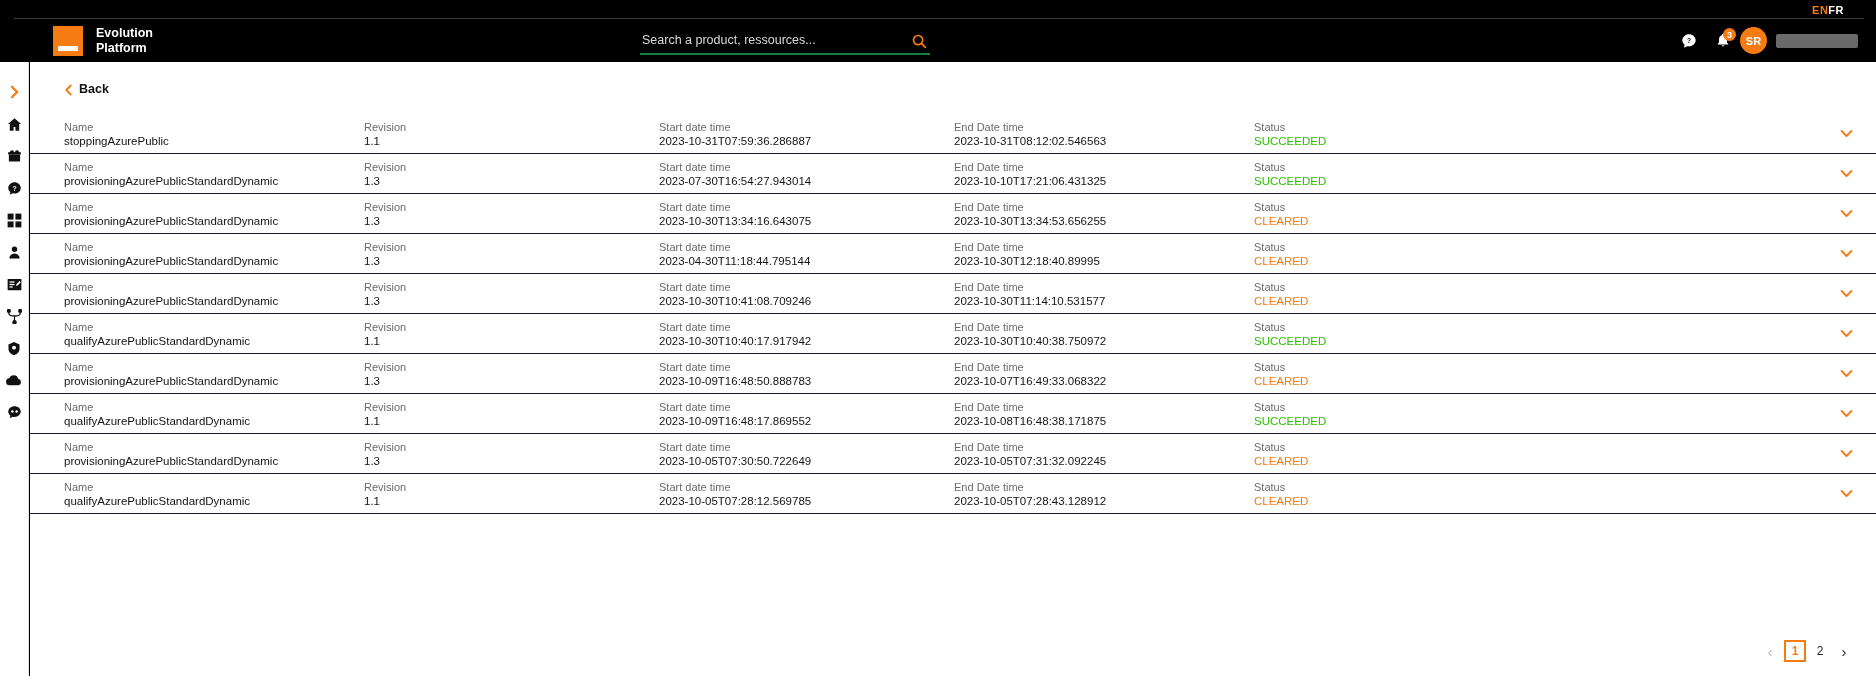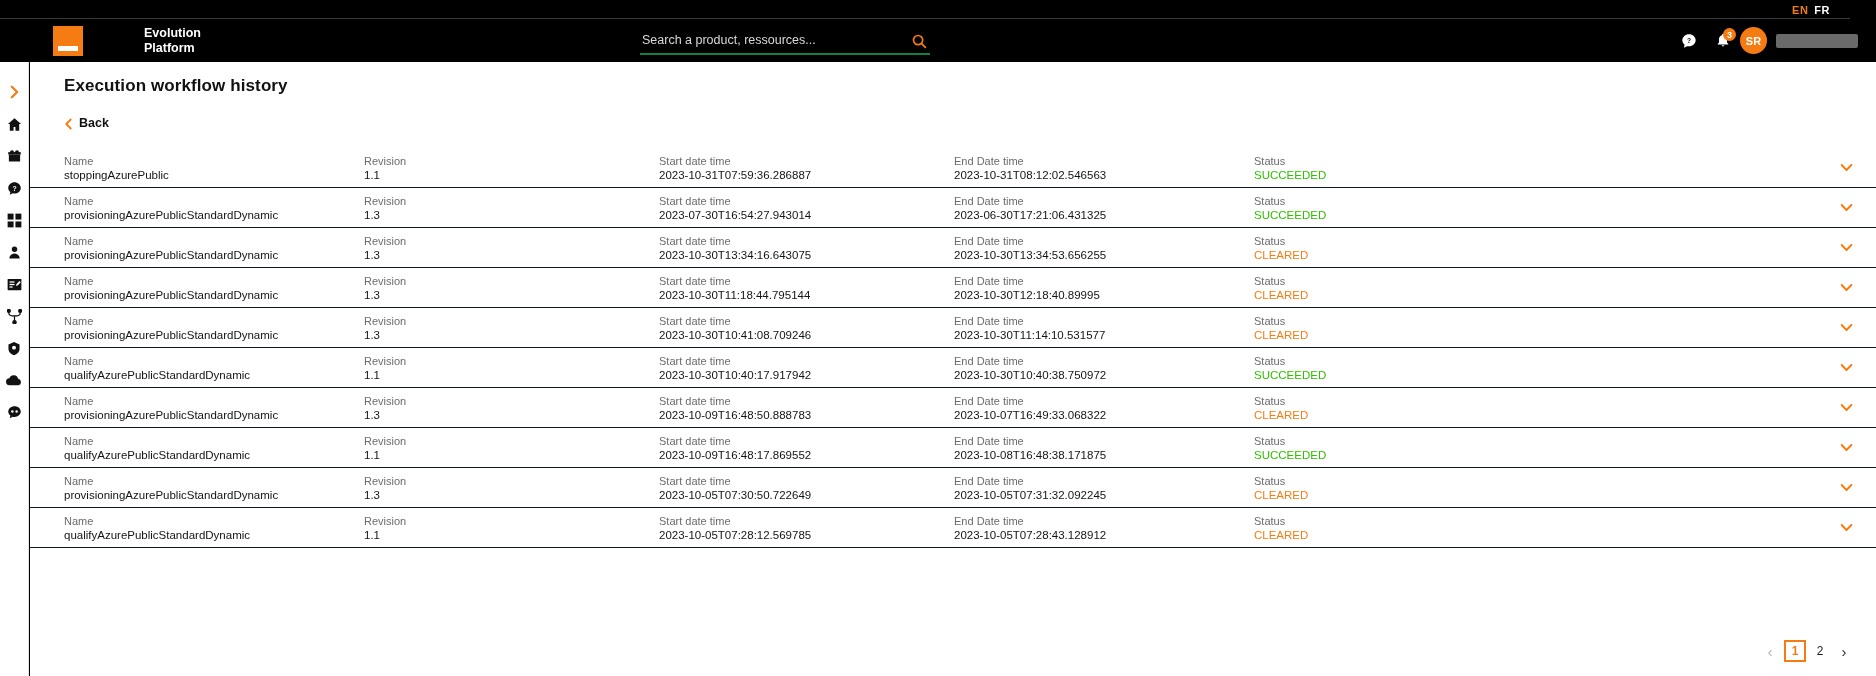--- a/index.html
+++ b/index.html
@@ -7,36 +7,36 @@
     margin: 0; padding: 0;
     width: 1876px; height: 676px;
     background: #ffffff;
     font-family: "Liberation Sans", sans-serif;
     overflow: hidden;
   }
   #app { position: relative; width: 1876px; height: 676px; background: #000000; }
 
   
   .lang-strip {
-    position: absolute; top: 0; left: 0; width: 1850px; height: 19px;
+    position: absolute; top: 0; left: 14px; width: 1850px; height: 19px;
     background: #000; display: flex; align-items: center;
-    justify-content: flex-end; padding-right: 20px; gap: 6px;
+    justify-content: flex-end; padding-right: 20px; gap: 0;
   }
   .lang { font-size: 11px; font-weight: bold; letter-spacing: .5px; color: #ffffff; cursor: pointer; }
   .lang.active { color: #f57c12; }
   .lang-strip::after{
     content:""; position:absolute; left:0; right:0; bottom:0; height:1px; background:#3a3a3a;
   }
 
   
   .header {
     position: absolute; top: 19px; left: 0; width: 1876px; height: 43px;
     background: #000000; display: flex; align-items: center;
   }
-  .brand { display: flex; align-items: center; margin-left: 53px; gap: 48px; }
+  .brand { display: flex; align-items: center; margin-left: 53px; }
   .logo-mark {
     width: 30px; height: 30px; background: #f57c12; position: relative; flex: 0 0 auto;
   }
   .logo-mark::after {
     content: ""; position: absolute; left: 5px; right: 5px; bottom: 5px; height: 5px; background: #fff;
   }
   .brand-text { margin-left: 13px; color: #ffffff; font-size: 12.5px; font-weight: bold; line-height: 15px; }
 
   .searchbox {
     position: absolute; left: 640px; top: 10px; width: 290px; height: 26px;
@@ -270,21 +270,20 @@
         <svg width="15" height="15" viewBox="0 0 24 24" fill="#111">
           <path d="M12 2C6.5 2 2 5.8 2 10.5c0 2.5 1.3 4.8 3.4 6.3L4.5 21l4.6-2.1c.9.2 1.9.3 2.9.3 5.5 0 10-3.8 10-8.7S17.5 2 12 2z"></path>
           <circle cx="8.6" cy="10.3" r="1.9" fill="#fff"></circle>
             <circle cx="15.4" cy="10.3" r="1.9" fill="#fff"></circle>
         </svg>
       </span>
     </div>
   </div>
 
   <div class="main">
-    <div class="page-title">Execution workflow history</div>
 
     <div class="back-link">
       <span>
         <svg width="9" height="12" viewBox="0 0 12 16" fill="none" stroke="#f57c12" stroke-width="2.4" stroke-linecap="round" stroke-linejoin="round">
             <polyline points="9,2 3,8 9,14"></polyline>
           </svg>
       </span>
       <span>Back</span>
     </div>
 
@@ -324,21 +323,21 @@
           <div class="cell c-rev">
             <div class="lbl">Revision</div>
             <div class="val">1.3</div>
           </div>
           <div class="cell c-start">
             <div class="lbl">Start date time</div>
             <div class="val">2023-07-30T16:54:27.943014</div>
           </div>
           <div class="cell c-end">
             <div class="lbl">End Date time</div>
-            <div class="val">2023-06-30T17:21:06.431325</div>
+            <div class="val">2023-10-10T17:21:06.431325</div>
           </div>
           <div class="cell c-status">
             <div class="lbl">Status</div>
             <div class="val succeeded">SUCCEEDED</div>
           </div>
           <span class="row-toggle">
             <svg width="13" height="9" viewBox="0 0 16 10" fill="none" stroke="#f57c12" stroke-width="2.4" stroke-linecap="round" stroke-linejoin="round">
               <polyline points="2,2 8,8 14,2"></polyline>
             </svg>
           </span>
@@ -374,21 +373,21 @@
           <div class="cell c-name">
             <div class="lbl">Name</div>
             <div class="val">provisioningAzurePublicStandardDynamic</div>
           </div>
           <div class="cell c-rev">
             <div class="lbl">Revision</div>
             <div class="val">1.3</div>
           </div>
           <div class="cell c-start">
             <div class="lbl">Start date time</div>
-            <div class="val">2023-10-30T11:18:44.795144</div>
+            <div class="val">2023-04-30T11:18:44.795144</div>
           </div>
           <div class="cell c-end">
             <div class="lbl">End Date time</div>
             <div class="val">2023-10-30T12:18:40.89995</div>
           </div>
           <div class="cell c-status">
             <div class="lbl">Status</div>
             <div class="val cleared">CLEARED</div>
           </div>
           <span class="row-toggle">

